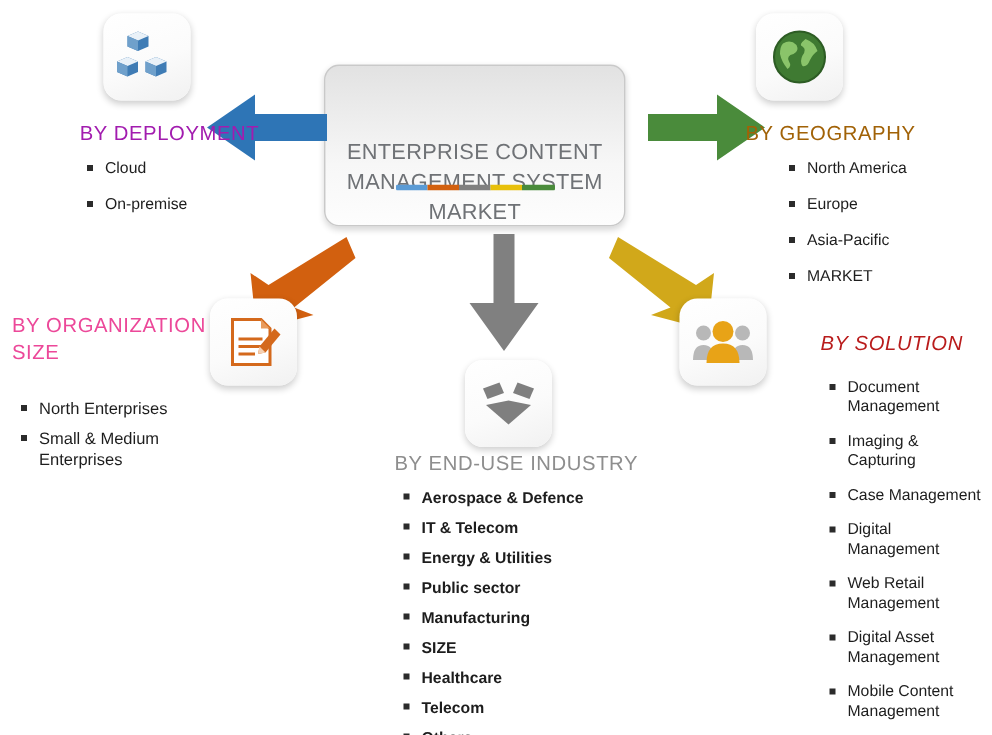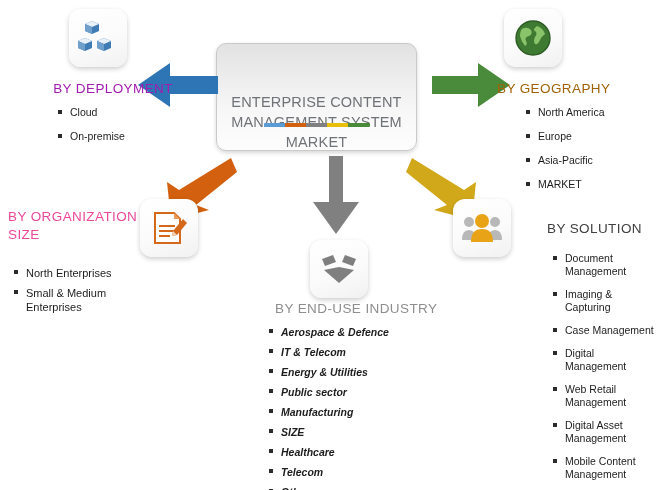--- a/index.html
+++ b/index.html
@@ -99,31 +99,31 @@
     top: 4px;
     width: 4px;
     height: 4px;
     background: #2b2b2b;
   }
 
   
   .t-blue   { color: #a21caf; text-align: center; }
   .t-green  { color: #a16207; }
   .t-orange { color: #ec4899; }
-  .t-gold   { color: #404040; }
-  .t-gray   { color: #8e8e8e; margin-left: 12px; }
+  .t-gold   { color: #b91c1c; font-style: italic; }
+  .t-gray   { color: #8e8e8e; }
 
   
   #cat-deployment { left: 28px;  top: 80px;  width: 170px; }
   #cat-geography  { left: 497px; top: 80px;  width: 150px; }
   #cat-orgsize    { left: 8px;   top: 208px; width: 130px; }
   #cat-solution   { left: 547px; top: 220px; width: 110px; }
   #cat-industry   { left: 263px; top: 300px; width: 175px; }
 
-  #cat-industry ul.cat-list li { font-weight: bold; font-size: 10.5px; margin-bottom: 7px; font-style: italic; }
+  #cat-industry ul.cat-list li { font-weight: bold; font-size: 10.5px; margin-bottom: 7px; }
   #cat-industry ul.cat-list li::before { top: 3px; }
 
   #cat-orgsize ul.cat-list { margin-top: 22px; }
   #cat-solution ul.cat-list { margin-top: 14px; }
   #cat-solution ul.cat-list li { margin-bottom: 10px; }
   #cat-geography ul.cat-list li { margin-bottom: 11px; margin-left: 23px; }
   #cat-deployment ul.cat-list { margin-left: 24px; }
   #cat-deployment ul.cat-list li { margin-bottom: 11px; }
   #cat-orgsize ul.cat-list li { font-size: 11px; line-height: 14px; margin-bottom: 6px; }
 </style>

